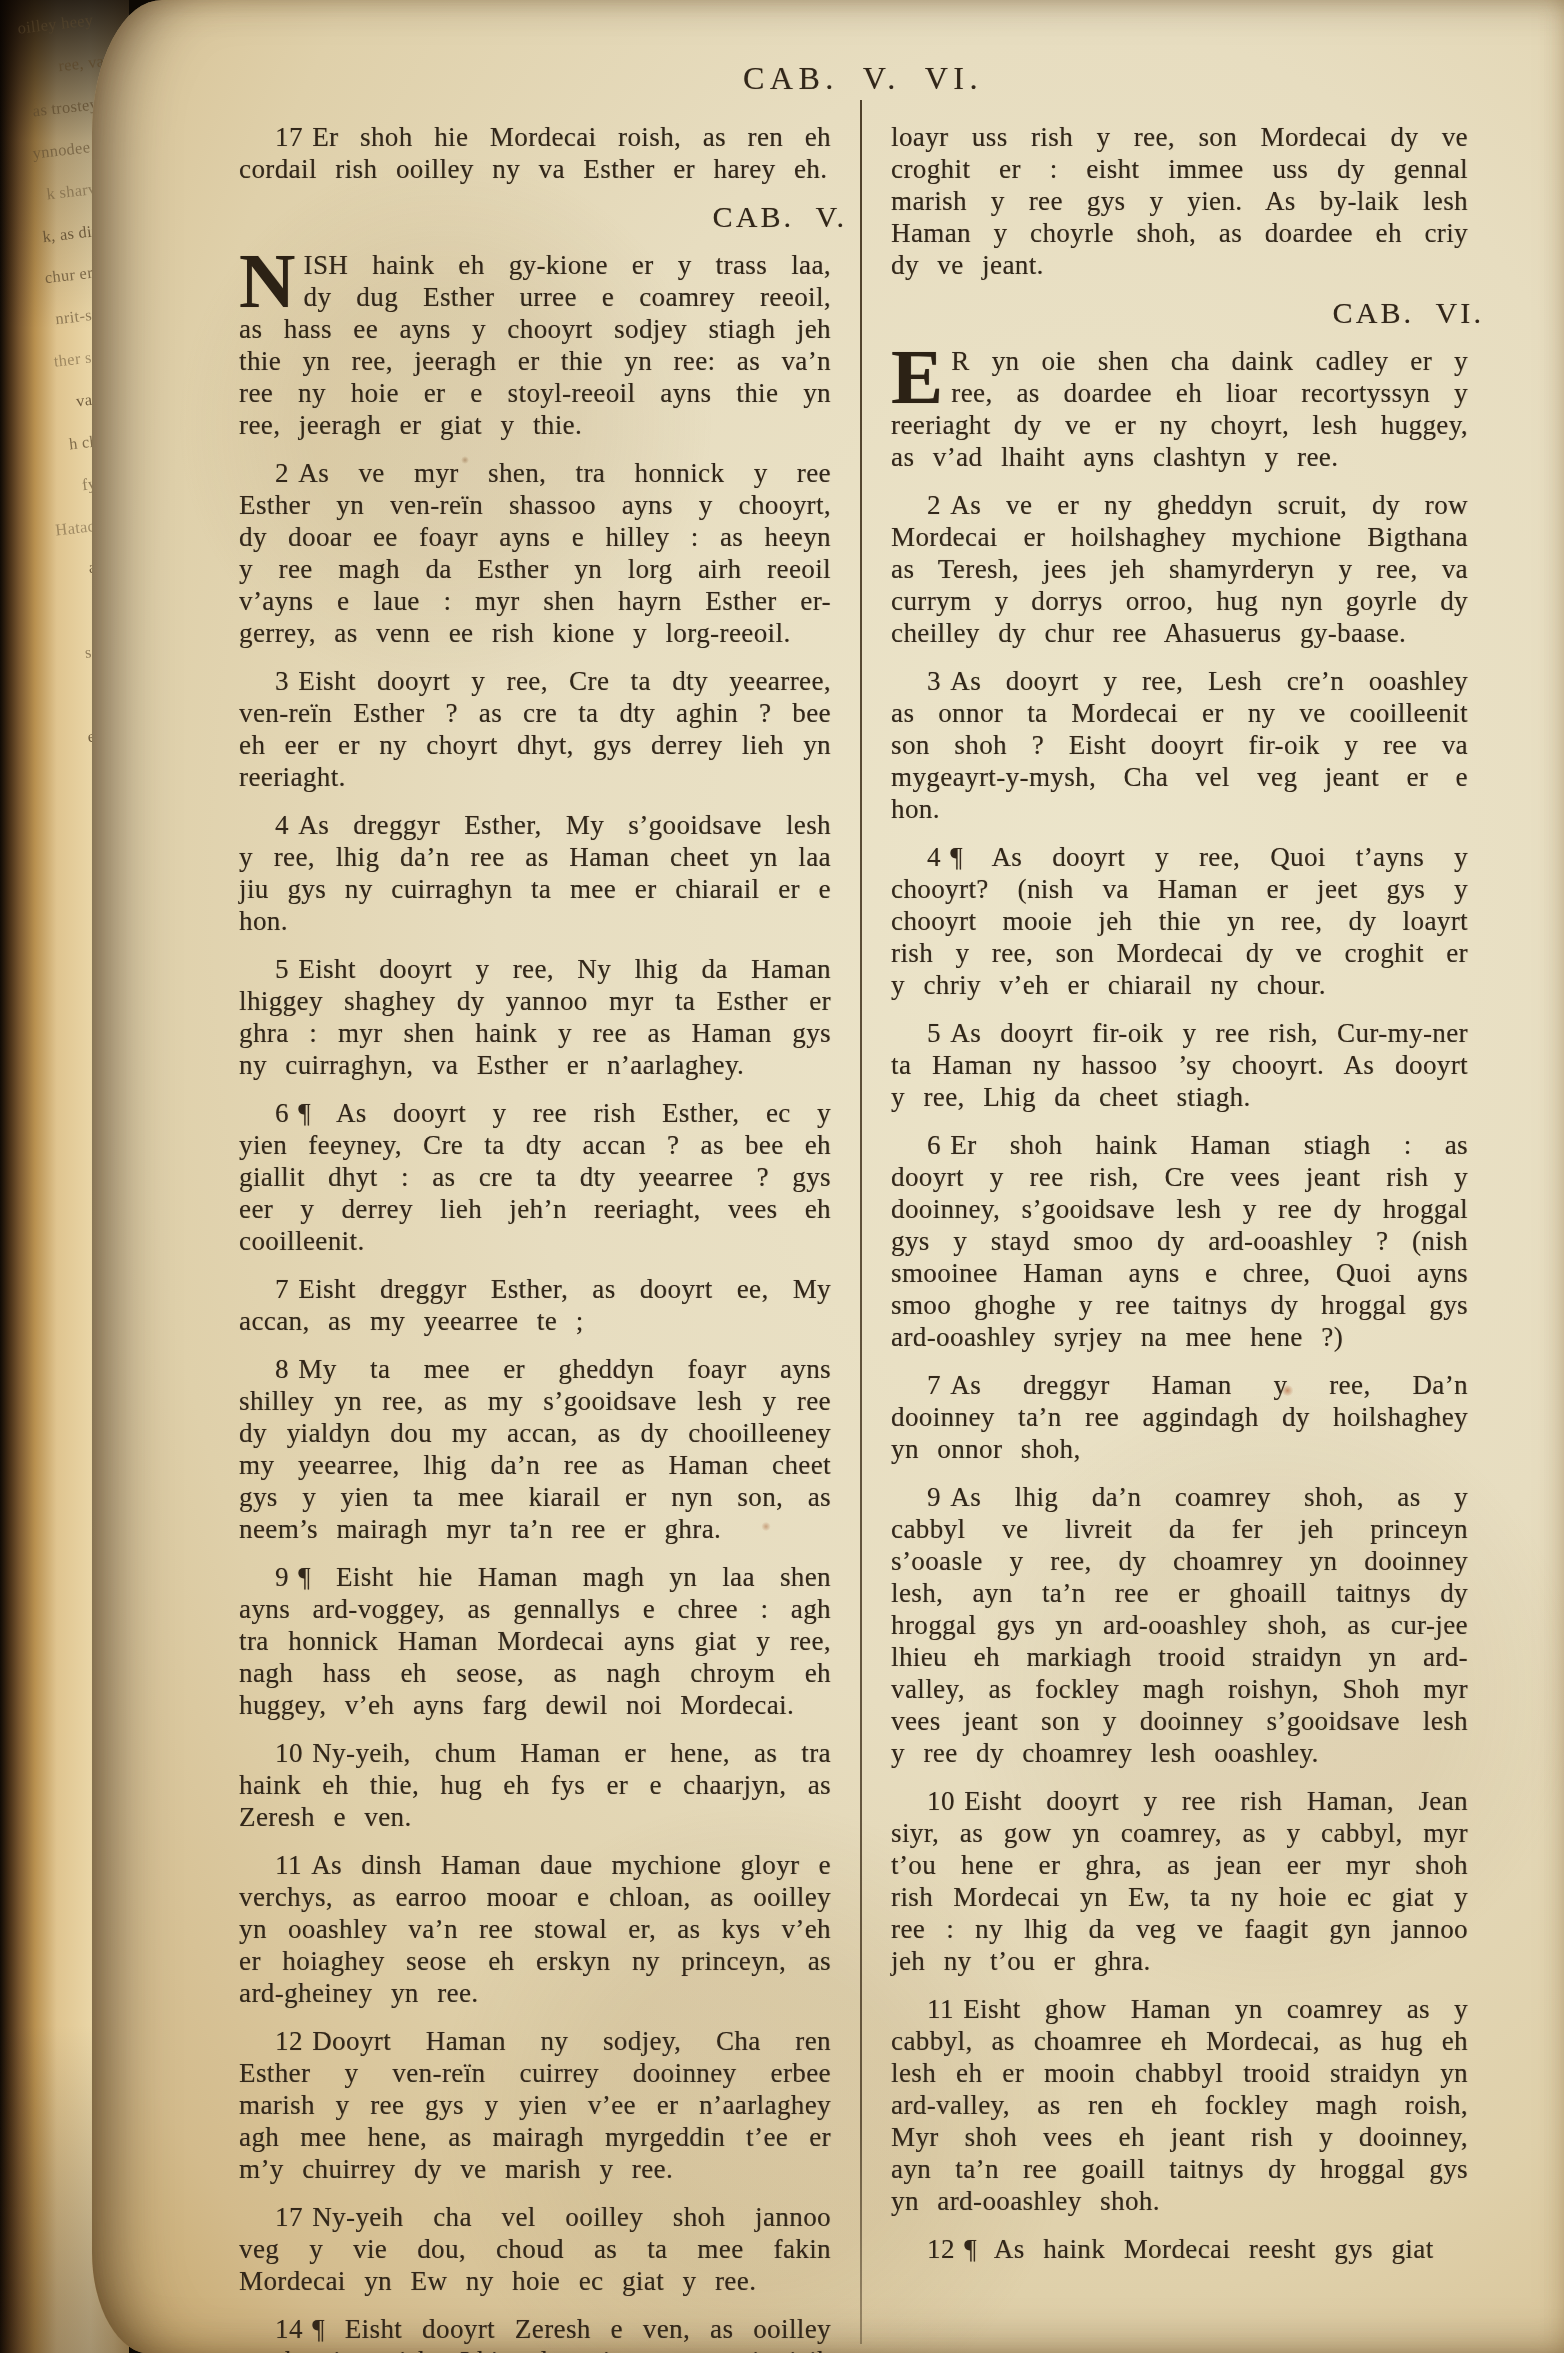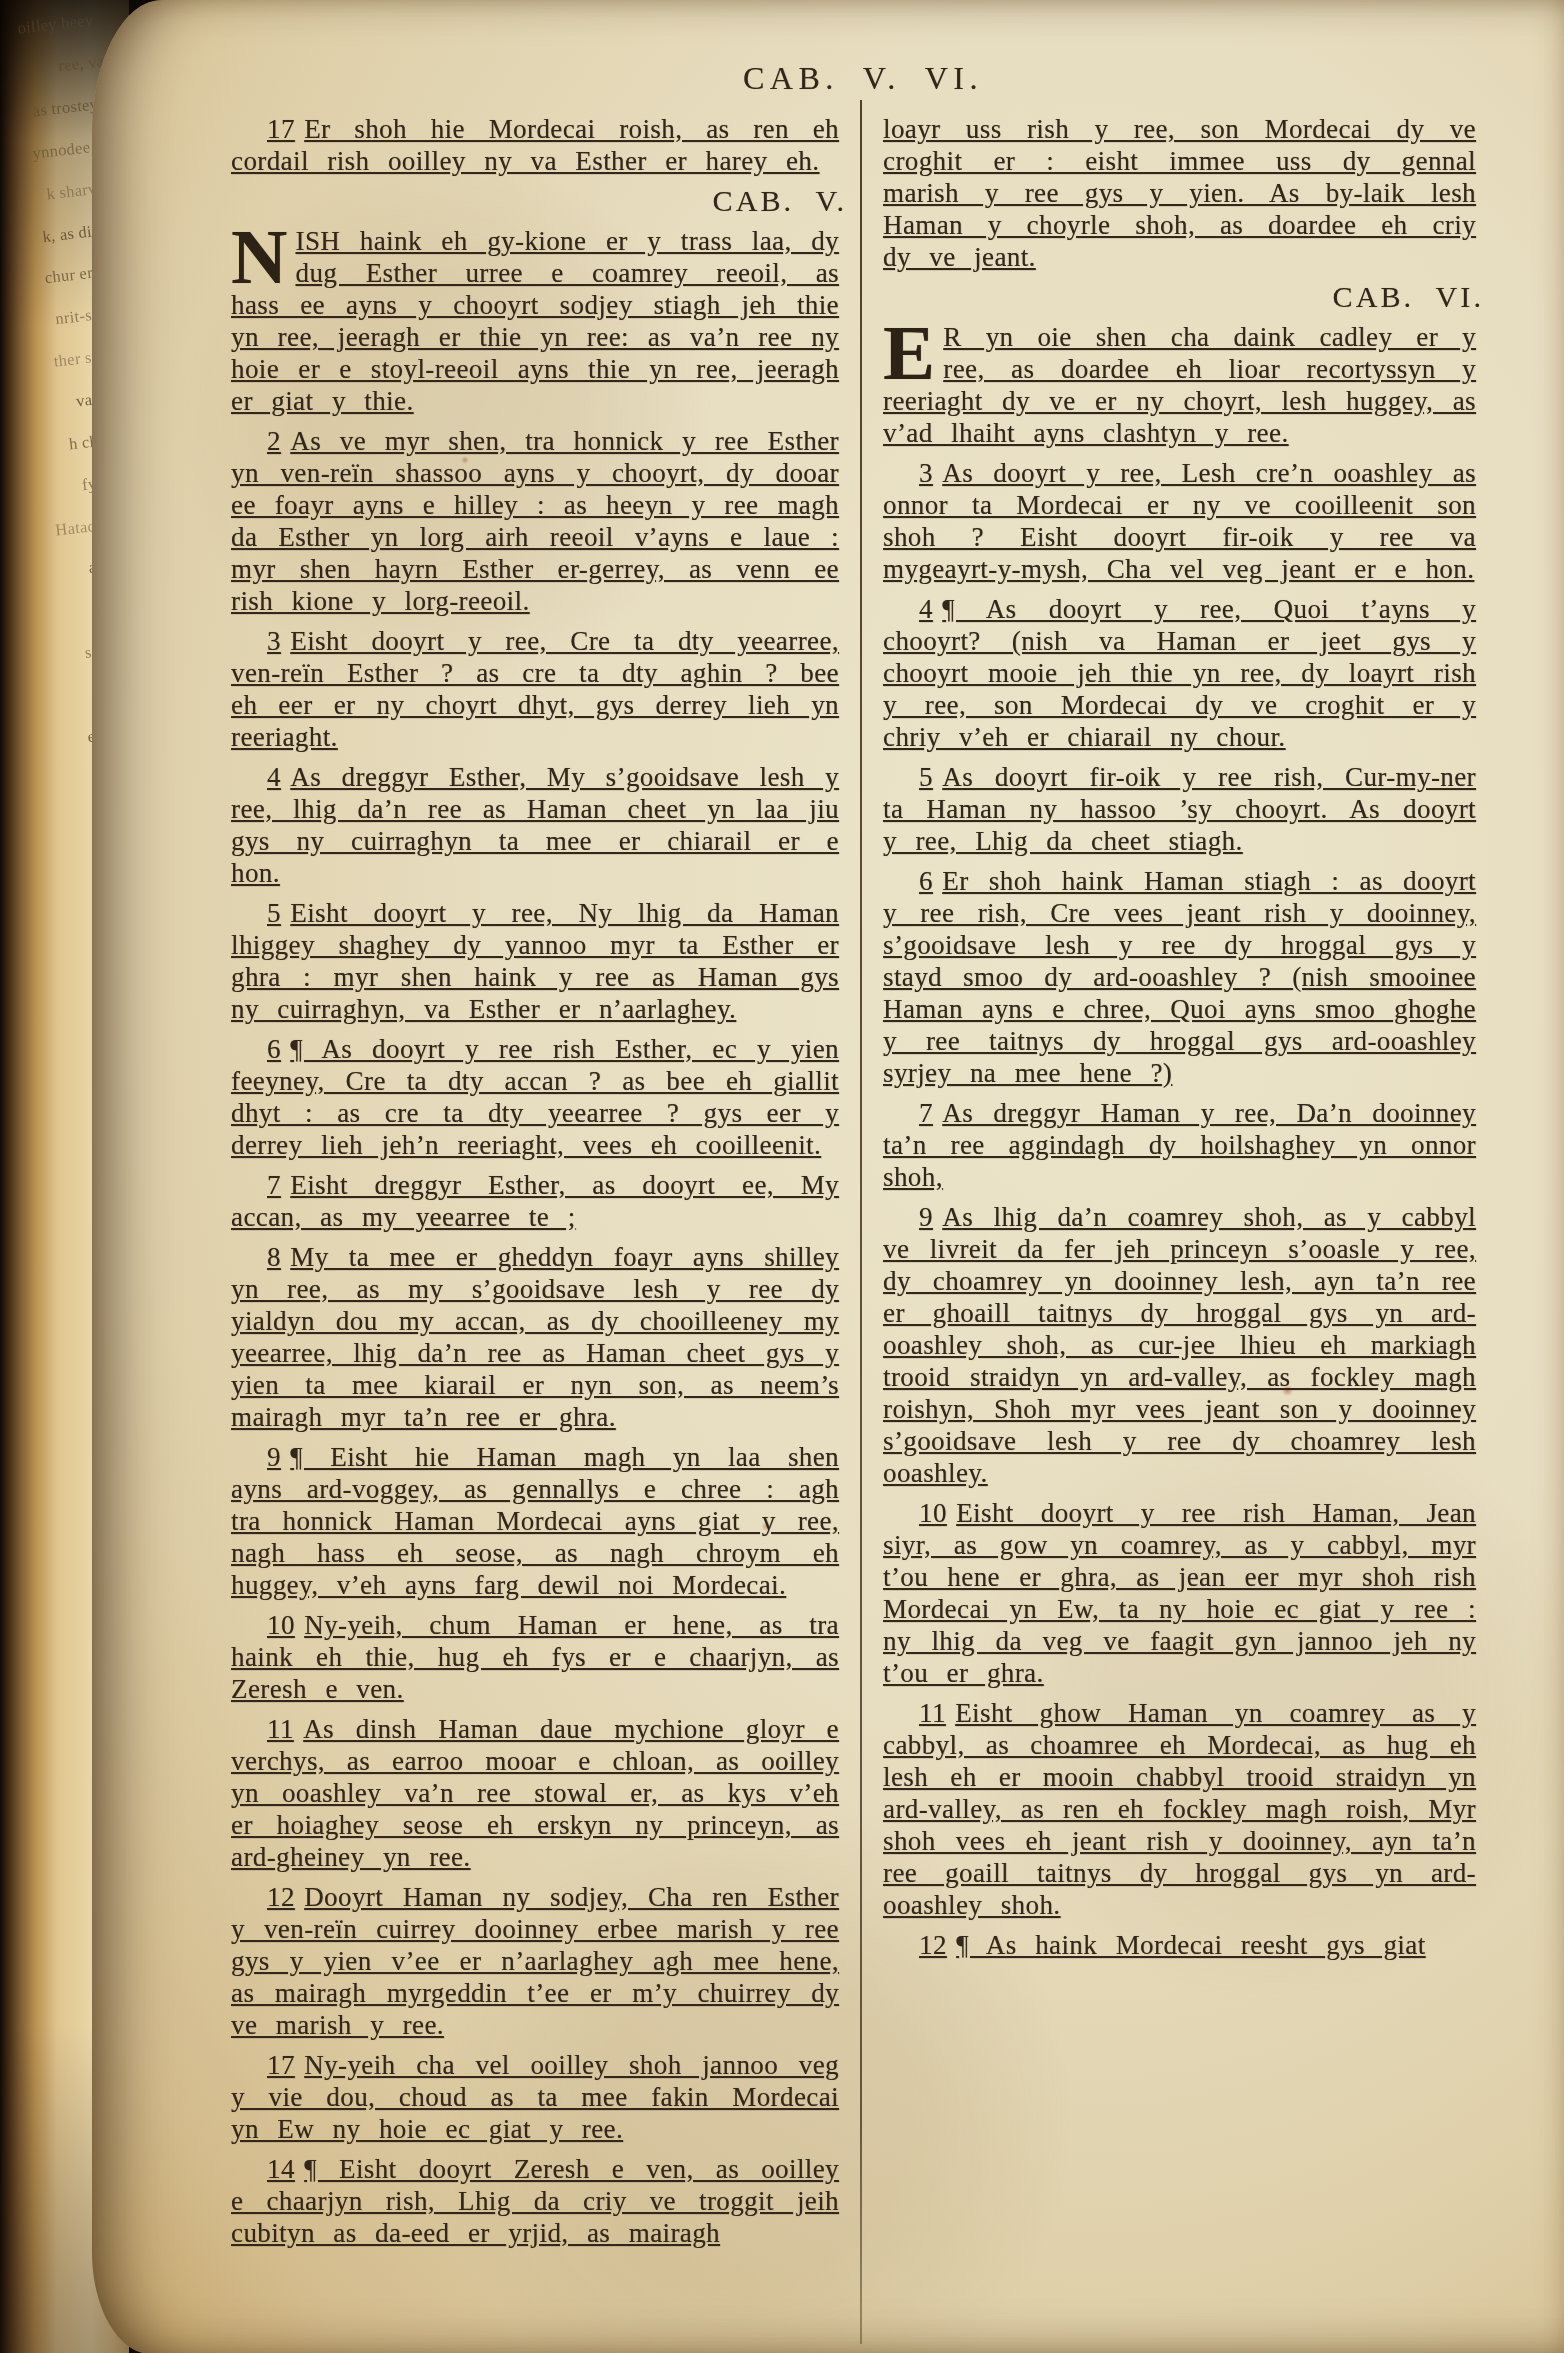--- a/index.html
+++ b/index.html
@@ -42,21 +42,21 @@
   
   .ink{color:#32271a;text-shadow:0.3px 0.3px 0.7px rgba(50,38,22,.45);}
   .running-head{position:absolute;left:743px;top:60px;font-size:32px;
     letter-spacing:5.5px;word-spacing:11px;white-space:nowrap;}
   .col-rule{position:absolute;left:860px;top:100px;width:2.3px;height:2244px;
     background:linear-gradient(180deg,rgba(62,47,26,.9),rgba(62,47,26,.75) 90%,rgba(62,47,26,.4));}
   .col{position:absolute;top:105px;font-size:27px;line-height:32px;
     text-align:justify;word-spacing:.42em;letter-spacing:.015em;}
   .col-left{left:223px;width:624px;}
   .col-right{left:875px;width:609px;}
-  .para{margin:8px;text-decoration:underline;}
+  .para{margin:16px;}
   .verse{text-indent:36px;}
   .continuation{text-indent:0;}
   .opening{text-indent:0;}
   .vnum{margin-right:9.4px;}
   .chapter-head{text-align:right;font-size:30px;letter-spacing:3.1px;
     margin:7px 0 5.5px;text-indent:0;}
   .dropcap{float:left;font-size:78px;line-height:58px;height:59px;
     padding:3.1px 7.8px 0 0;font-weight:bold;color:#2c2215;}
 </style>
 </head>
@@ -146,20 +146,21 @@
       <p class="para verse"><span class="vnum">10</span>Ny-yeih, chum Haman er hene, as tra haink eh thie, hug eh fys er e chaarjyn, as Zeresh e ven.</p>
       <p class="para verse"><span class="vnum">11</span>As dinsh Haman daue mychione gloyr e verchys, as earroo mooar e chloan, as ooilley yn ooashley va’n ree stowal er, as kys v’eh er hoiaghey seose eh erskyn ny princeyn, as ard-gheiney yn ree.</p>
       <p class="para verse"><span class="vnum">12</span>Dooyrt Haman ny sodjey, Cha ren Esther y ven-reïn cuirrey dooinney erbee marish y ree gys y yien v’ee er n’aarlaghey agh mee hene, as mairagh myrgeddin t’ee er m’y chuirrey dy ve marish y ree.</p>
       <p class="para verse"><span class="vnum">17</span>Ny-yeih cha vel ooilley shoh jannoo veg y vie dou, choud as ta mee fakin Mordecai yn Ew ny hoie ec giat y ree.</p>
       <p class="para verse"><span class="vnum">14</span>¶ Eisht dooyrt Zeresh e ven, as ooilley e chaarjyn rish, Lhig da criy ve troggit jeih cubityn as da-eed er yrjid, as mairagh</p>
     </div>
   <div class="col col-right ink" id="col-right">
       <p class="para continuation">loayr uss rish y ree, son Mordecai dy ve croghit er : eisht immee uss dy gennal marish y ree gys y yien. As by-laik lesh Haman y choyrle shoh, as doardee eh criy dy ve jeant.</p>
       <div class="chapter-head">CAB. VI.</div>
       <p class="para opening"><span class="dropcap">E</span>R yn oie shen cha daink cadley er y ree, as doardee eh lioar recortyssyn y reeriaght dy ve er ny choyrt, lesh huggey, as v’ad lhaiht ayns clashtyn y ree.</p>
+      <p class="para verse"><span class="vnum">2</span>As ve er ny gheddyn scruit, dy row Mordecai er hoilshaghey mychione Bigthana as Teresh, jees jeh shamyrderyn y ree, va currym y dorrys orroo, hug nyn goyrle dy cheilley dy chur ree Ahasuerus gy-baase.</p>
       <p class="para verse"><span class="vnum">3</span>As dooyrt y ree, Lesh cre’n ooashley as onnor ta Mordecai er ny ve cooilleenit son shoh ? Eisht dooyrt fir-oik y ree va mygeayrt-y-mysh, Cha vel veg jeant er e hon.</p>
       <p class="para verse"><span class="vnum">4</span>¶ As dooyrt y ree, Quoi t’ayns y chooyrt? (nish va Haman er jeet gys y chooyrt mooie jeh thie yn ree, dy loayrt rish y ree, son Mordecai dy ve croghit er y chriy v’eh er chiarail ny chour.</p>
       <p class="para verse"><span class="vnum">5</span>As dooyrt fir-oik y ree rish, Cur-my-ner ta Haman ny hassoo ’sy chooyrt. As dooyrt y ree, Lhig da cheet stiagh.</p>
       <p class="para verse"><span class="vnum">6</span>Er shoh haink Haman stiagh : as dooyrt y ree rish, Cre vees jeant rish y dooinney, s’gooidsave lesh y ree dy hroggal gys y stayd smoo dy ard-ooashley ? (nish smooinee Haman ayns e chree, Quoi ayns smoo ghoghe y ree taitnys dy hroggal gys ard-ooashley syrjey na mee hene ?)</p>
       <p class="para verse"><span class="vnum">7</span>As dreggyr Haman y ree, Da’n dooinney ta’n ree aggindagh dy hoilshaghey yn onnor shoh,</p>
       <p class="para verse"><span class="vnum">9</span>As lhig da’n coamrey shoh, as y cabbyl ve livreit da fer jeh princeyn s’ooasle y ree, dy choamrey yn dooinney lesh, ayn ta’n ree er ghoaill taitnys dy hroggal gys yn ard-ooashley shoh, as cur-jee lhieu eh markiagh trooid straidyn yn ard-valley, as fockley magh roishyn, Shoh myr vees jeant son y dooinney s’gooidsave lesh y ree dy choamrey lesh ooashley.</p>
       <p class="para verse"><span class="vnum">10</span>Eisht dooyrt y ree rish Haman, Jean siyr, as gow yn coamrey, as y cabbyl, myr t’ou hene er ghra, as jean eer myr shoh rish Mordecai yn Ew, ta ny hoie ec giat y ree : ny lhig da veg ve faagit gyn jannoo jeh ny t’ou er ghra.</p>
       <p class="para verse"><span class="vnum">11</span>Eisht ghow Haman yn coamrey as y cabbyl, as choamree eh Mordecai, as hug eh lesh eh er mooin chabbyl trooid straidyn yn ard-valley, as ren eh fockley magh roish, Myr shoh vees eh jeant rish y dooinney, ayn ta’n ree goaill taitnys dy hroggal gys yn ard-ooashley shoh.</p>
       <p class="para verse"><span class="vnum">12</span>¶ As haink Mordecai reesht gys giat</p>
     </div>

